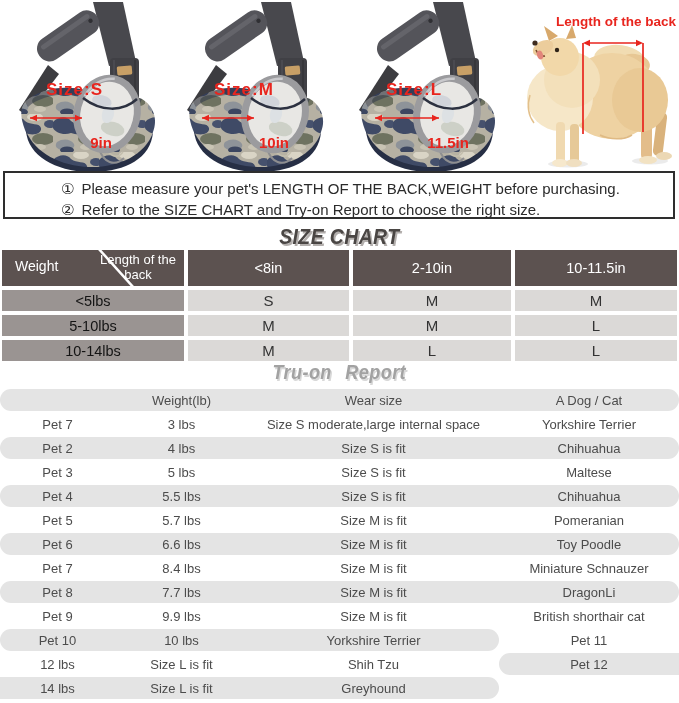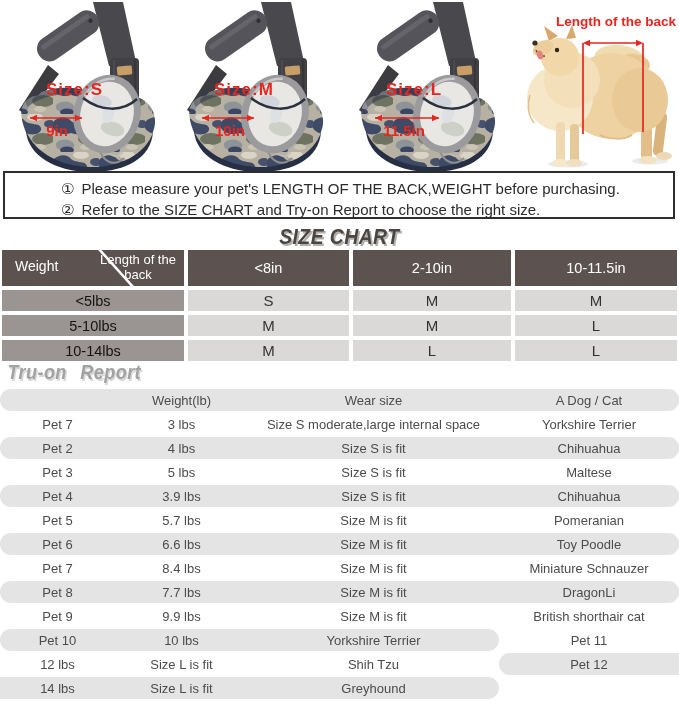--- a/index.html
+++ b/index.html
@@ -5,38 +5,38 @@
   html,body{margin:0;padding:0;background:#fff;}
   .canvas{
     position:relative;width:679px;height:703px;overflow:hidden;background:#fff;
     font-family:"Liberation Sans","DejaVu Sans",sans-serif;
   }
   
   .hero{position:absolute;left:0;top:0;width:679px;height:172px;}
   .hero-svg{position:absolute;left:0;top:0;}
   .red-label{position:absolute;color:#e8251e;white-space:nowrap;}
   .size-label{top:80px;font-size:17px;font-weight:600;letter-spacing:1px;}
-  .meas-label{top:122px;font-size:15px;font-weight:700;transform:translateX(-50%);}
+  .meas-label{top:134px;font-size:15px;font-weight:700;transform:translateX(-50%);margin-left:44px;}
   .dog-label{top:14px;left:616px;font-size:13.5px;font-weight:600;transform:translateX(-50%);}
   .redline line{stroke:#e8251e;stroke-width:1.7;}
   .redline polygon{fill:#e8251e;}
   
   .notes{
     position:absolute;left:3px;right:4px;top:171px;height:48px;box-sizing:border-box;
     border:2px solid #2e2e2e;padding:5px 0 0 56px;
   }
   .note-line{display:flex;gap:7px;font-size:15px;line-height:21px;color:#2b2b2b;}
   .note-num{flex:none;}
   
   .sc-title-wrap{position:absolute;top:224px;left:0;width:100%;text-align:center;}
   .sc-title-text{
     display:inline-block;transform:scaleX(0.88);font-size:22px;font-weight:900;font-style:italic;
     color:#4a4644;letter-spacing:0.5px;text-shadow:2px 2px 0 #b3afad;
   }
-  .tr-title-wrap{position:absolute;top:361px;left:0;width:100%;}
+  .tr-title-wrap{position:absolute;top:361px;left:0;width:100%;text-align:center;}
   .tr-title-text{
     display:inline-block;transform:scaleX(0.9);font-size:20px;font-weight:900;font-style:italic;
     color:#a2a2a2;letter-spacing:0.5px;word-spacing:9px;text-shadow:1.5px 1.5px 0 #d8d8d8;
   }
   
   .sc-grid{
     position:absolute;left:2px;right:2px;top:250px;display:grid;
     grid-template-columns:182px 161px 158px 1fr;grid-template-rows:36px 21px 21px 21px;gap:4px;
   }
   .sc-cell{display:flex;align-items:center;justify-content:center;}
@@ -229,21 +229,21 @@
       <div class="tr-cell last">Yorkshire Terrier</div>
       <div class="tr-cell gray first">Pet 2</div>
       <div class="tr-cell gray">4 lbs</div>
       <div class="tr-cell gray">Size S is fit</div>
       <div class="tr-cell gray last">Chihuahua</div>
       <div class="tr-cell first">Pet 3</div>
       <div class="tr-cell">5 lbs</div>
       <div class="tr-cell">Size S is fit</div>
       <div class="tr-cell last">Maltese</div>
       <div class="tr-cell gray first">Pet 4</div>
-      <div class="tr-cell gray">3.9 lbs</div>
+      <div class="tr-cell gray">5.5 lbs</div>
       <div class="tr-cell gray">Size S is fit</div>
       <div class="tr-cell gray last">Chihuahua</div>
       <div class="tr-cell first">Pet 5</div>
       <div class="tr-cell">5.7 lbs</div>
       <div class="tr-cell">Size M is fit</div>
       <div class="tr-cell last">Pomeranian</div>
       <div class="tr-cell gray first">Pet 6</div>
       <div class="tr-cell gray">6.6 lbs</div>
       <div class="tr-cell gray">Size M is fit</div>
       <div class="tr-cell gray last">Toy Poodle</div>

